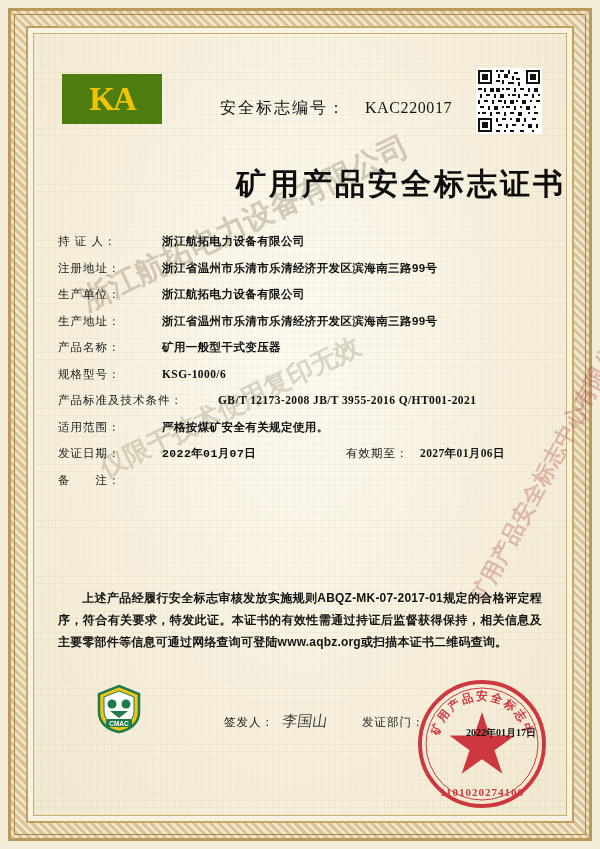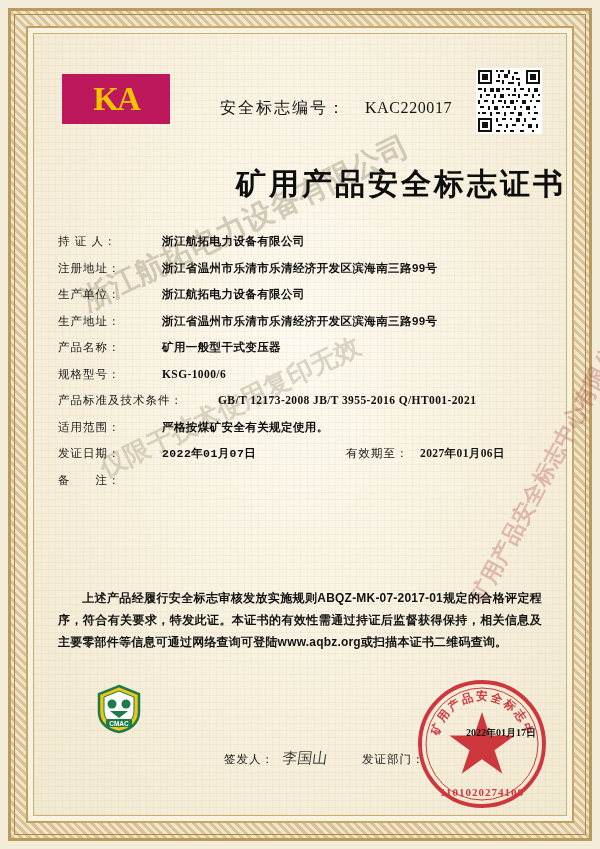--- a/index.html
+++ b/index.html
@@ -55,23 +55,23 @@
   .content {
     position: absolute;
     left: 34px; top: 34px; right: 34px; bottom: 34px;
   }
 
   
   .logo {
     position: absolute;
     left: 28px;
     top: 40px;
-    width: 108px;
+    width: 100px;
     height: 50px;
-    background: #be185d;
+    background: #4d7c0f;
     display: flex;
     align-items: center;
     justify-content: center;
   }
   .logo-text {
     color: #f2c400;
     font-family: "Liberation Serif", serif;
     font-weight: bold;
     font-size: 33px;
     letter-spacing: -2px;
@@ -189,21 +189,21 @@
     left: 62px;
     top: 650px;
     width: 46px;
     height: 50px;
   }
 
   
   .signrow {
     position: absolute;
     left: 190px;
-    top: 715px;
+    top: 678px;
     font-size: 11.5px;
     color: #151515;
     display: flex;
     align-items: baseline;
   }
   .signrow .lbl { letter-spacing: 1px; }
   .sig-img {
     display: inline-block;
     width: 62px;
     text-align: center;

